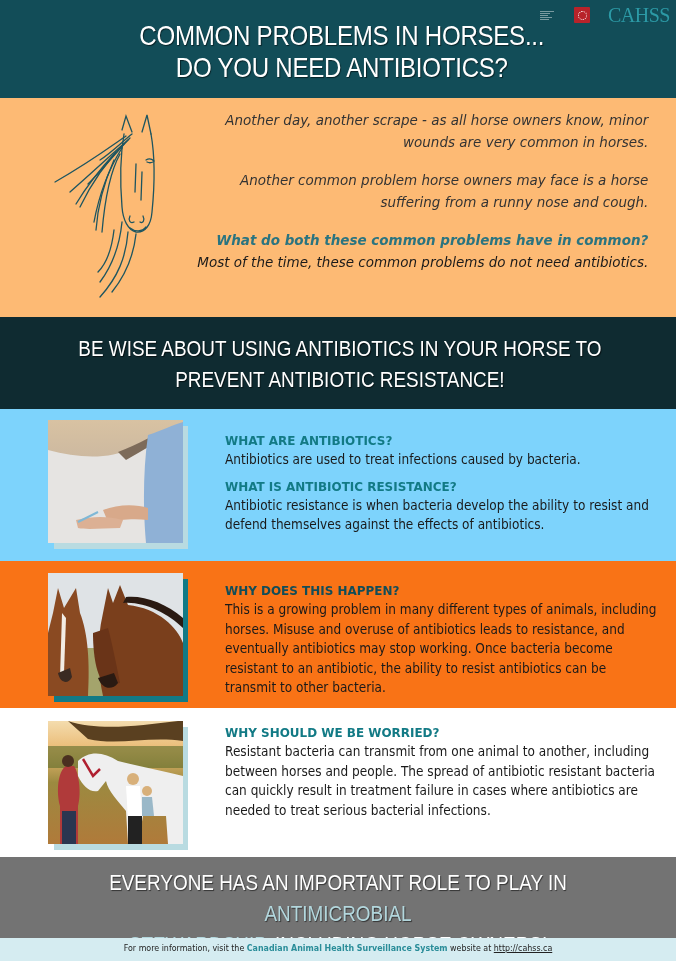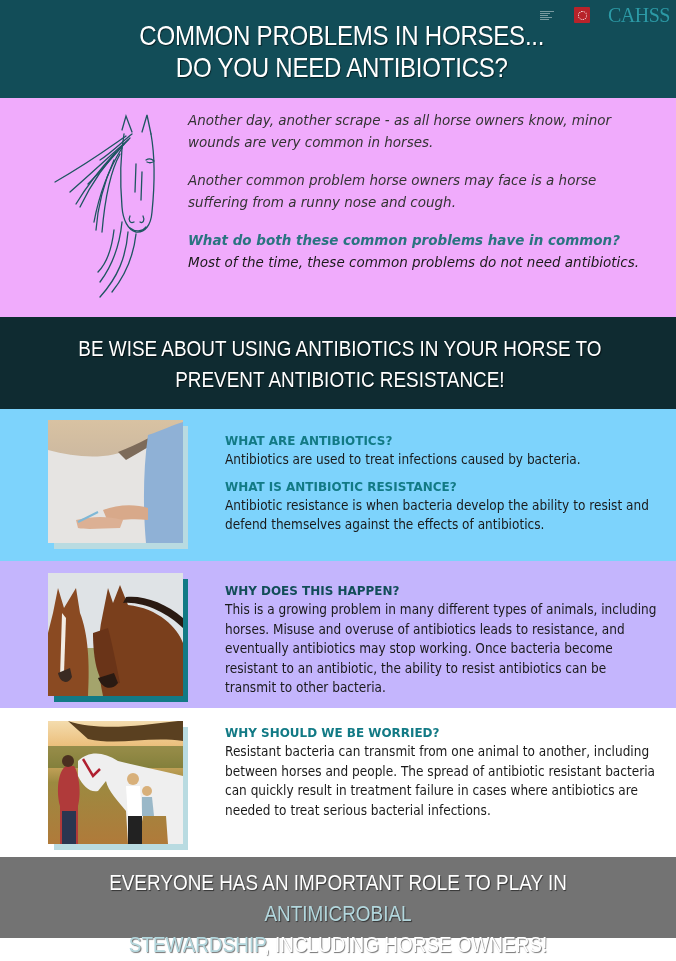--- a/index.html
+++ b/index.html
@@ -13,38 +13,38 @@
     text-shadow: 1px 1px 1px rgba(0,0,0,0.55); transform: scaleX(0.86); transform-origin: 54% 0; }
   .header-title span { display: block; }
   .logo { position: absolute; right: 6px; top: 5px; height: 20px; display: flex; align-items: center; gap: 18px; }
   .logo-lines { display: flex; flex-direction: column; gap: 1px; margin-right: 2px; }
   .logo-lines i { display: block; height: 1px; background: #7a9aa0; }
   .logo-mark { width: 16px; height: 16px; background: #b8232a; display: flex; align-items: center; justify-content: center; border-radius: 1px; }
   .logo-mark b { width: 9px; height: 9px; border-radius: 50%; border: 1.5px dotted #ffffff; display: block; }
   .logo-text { color: #2c9aa6; font-family: "Liberation Serif", serif; font-size: 20px; letter-spacing: -0.5px; line-height: 20px; }
 
   
-  .intro { position: absolute; left: 0; top: 98px; width: 676px; height: 219px; background: #f0abfc; }
+  .intro { position: absolute; left: 0; top: 98px; width: 676px; height: 219px; background: #fdba74; text-align: right; }
   .horse-sketch { position: absolute; left: 50px; top: 14px; width: 115px; height: 190px; }
   .intro-text { position: absolute; left: 188px; top: 11px; width: 460px; color: #333333;
     font-family: "DejaVu Sans", sans-serif; font-style: italic; font-size: 14.5px; line-height: 22px; transform: scaleX(0.93); transform-origin: 0 0; width: 495px;}
   .intro-text p { margin-bottom: 16px; }
   .intro-question { color: #2a7480; font-weight: bold; }
   .intro-answer { color: #1a1a1a; }
 
   
   .banner { position: absolute; left: 0; top: 317px; width: 676px; height: 92px; background: #0f2b31; }
   .banner-title { position: absolute; left: 0; right: 0; top: 16px; text-align: center; color: #ffffff;
     font-size: 22px; line-height: 31px; text-shadow: 1px 1px 1px rgba(0,0,0,0.6); transform: scaleX(0.86); transform-origin: 52% 0; }
   .banner-title span { display: block; }
 
   
   .section { position: absolute; left: 0; width: 676px; }
   .sec-1 { top: 409px; height: 172px; background: #7dd3fc; }
-  .sec-2 { top: 561px; height: 174px; background: #c4b5fd; }
+  .sec-2 { top: 561px; height: 174px; background: #f97316; }
   .sec-3 { top: 708px; height: 149px; background: #ffffff; }
   .photo-wrap { position: absolute; left: 48px; width: 140px; height: 128px; }
   .photo-shadow { position: absolute; left: 6px; top: 6px; width: 134px; height: 123px; }
   .photo { position: absolute; left: 0; top: 0; width: 135px; height: 123px; overflow: hidden; }
   .sec-1 .photo-wrap { top: 11px; }
   .sec-2 .photo-wrap { top: 12px; }
   .sec-3 .photo-wrap { top: 13px; }
   .shadow-light { background: #b9dbe1; }
   .shadow-dark { background: #127a85; }
 
@@ -230,14 +230,19 @@
     </div>
   </div>
 
   <div class="closing">
     <div class="closing-title">
       <span class="line"><span>EVERYONE HAS AN IMPORTANT ROLE TO PLAY IN </span><span class="hl">ANTIMICROBIAL</span></span>
       <span class="line"><span class="hl">STEWARDSHIP</span><span>, INCLUDING HORSE OWNERS!</span></span>
     </div>
   </div>
 
+  <div class="footer">
+    <div class="footer-text">
+      <span>For more information, visit the </span><span class="footer-link">Canadian Animal Health Surveillance System</span><span> website at </span><span class="footer-url">http://cahss.ca</span>
+    </div>
+  </div>
 
 </div>
 
 </body></html>

